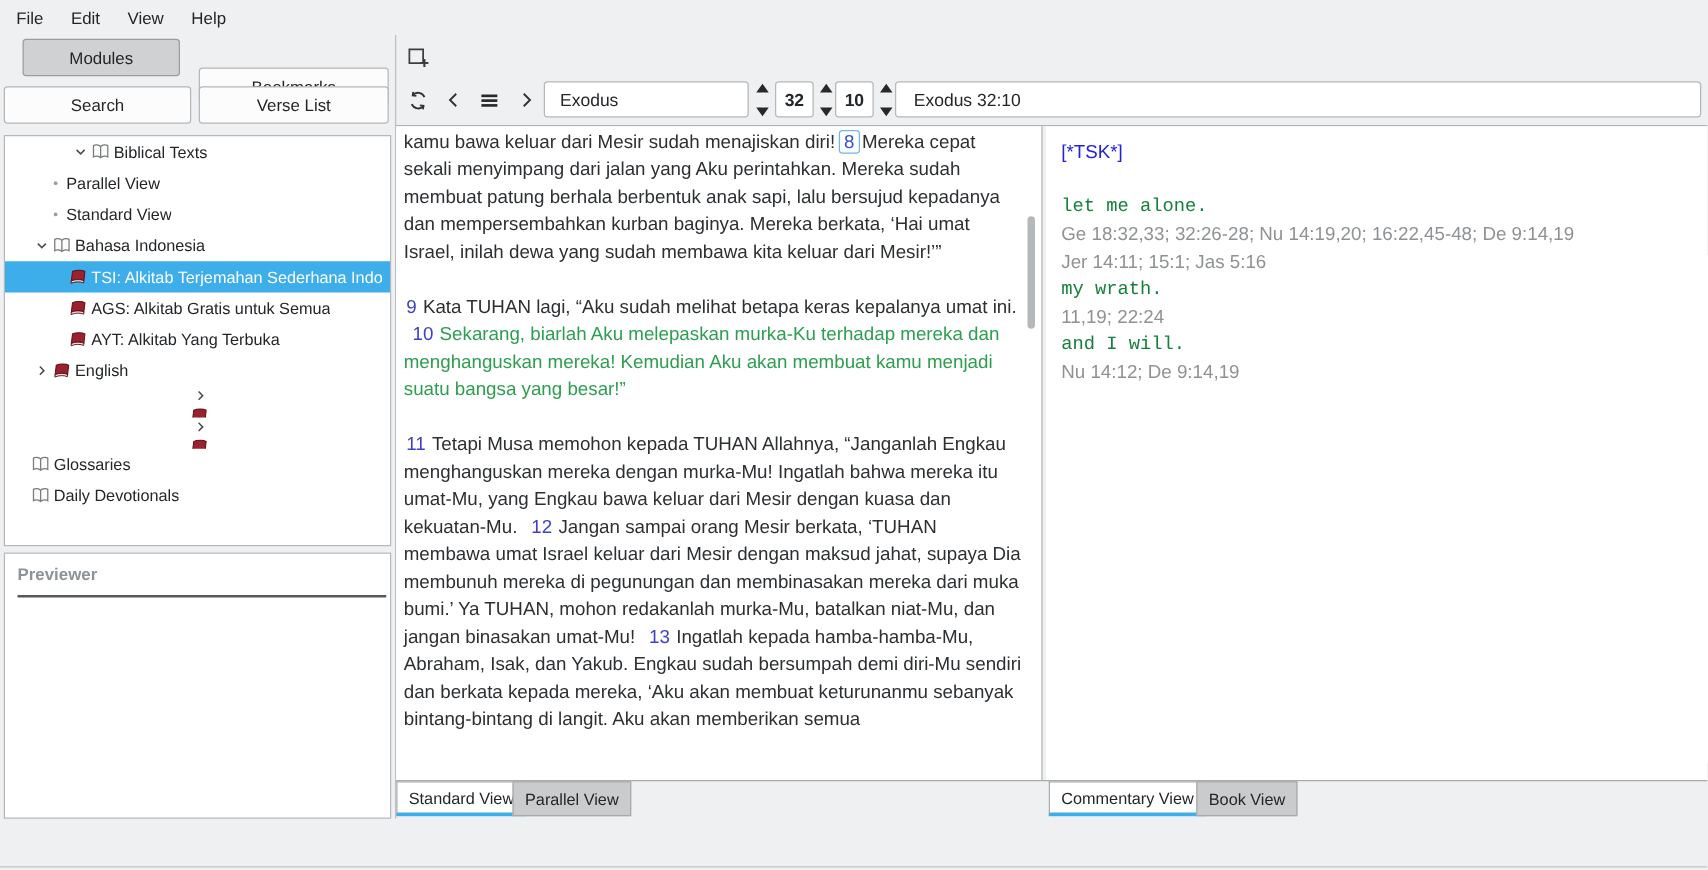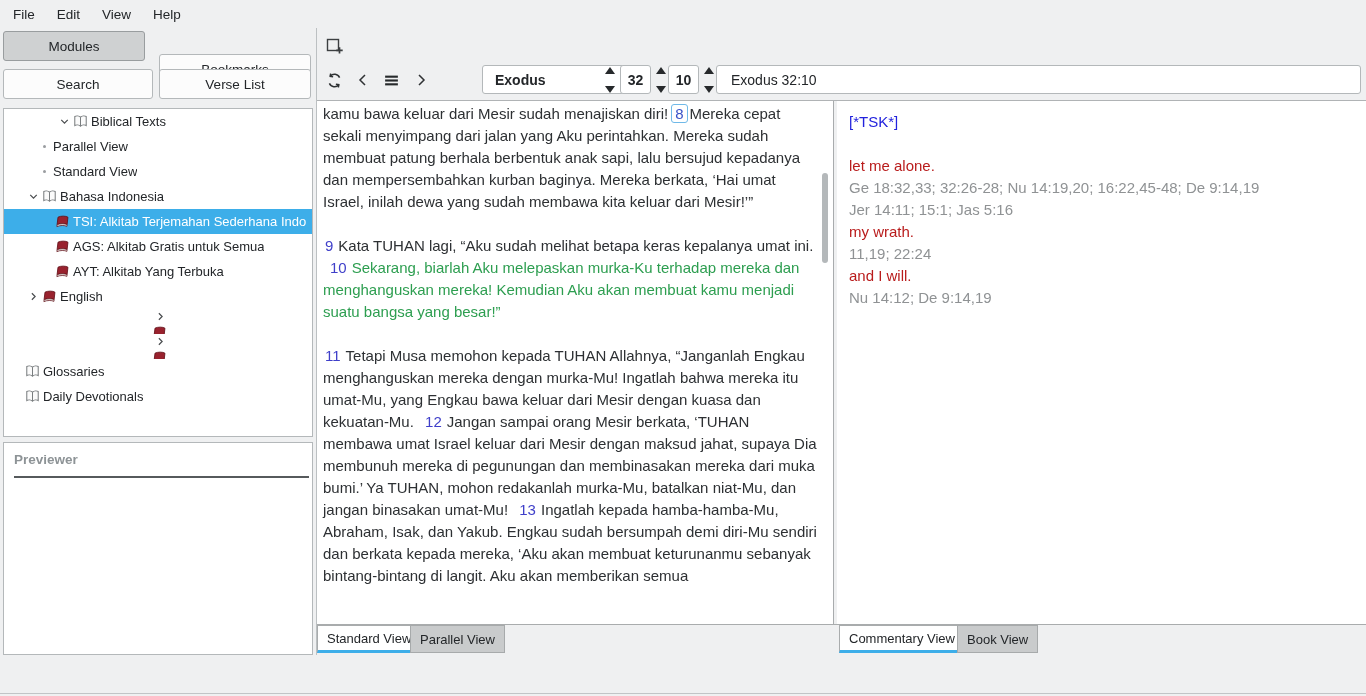--- a/index.html
+++ b/index.html
@@ -11,21 +11,21 @@
   }
   
   #menubar { position:absolute; left:0; top:0; width:1366px; height:28px;
     display:flex; align-items:center; padding-left:2px; }
   .menu-item { padding:5px 11px; font-size:13.5px; cursor:default; }
   
   #sidebar { position:absolute; left:0; top:28px; width:316px; height:627px; }
   .side-btn { position:absolute; height:30px; border:1px solid #b4b8ba; border-radius:3px;
     background:#fcfcfc; font-size:13.5px; display:flex; align-items:center; justify-content:center; }
   .side-btn.active { background:#cfd1d2; border-color:#999d9f; }
-  #btn-modules   { left:3px;  top:3px;  width:142px; }
+  #btn-modules   { left:18px;  top:3px;  width:126px; }
   #btn-bookmarks { left:159px; top:3px; width:152px;margin-top:23px; }
   #btn-search    { left:3px;  top:41px; width:150px; }
   #btn-verselist { left:159px; top:41px; width:152px; }
   #tree-box { position:absolute; left:3px; top:80px; width:310px; height:329px;
     background:#fff; border:1px solid #b4b8ba; overflow:hidden; }
   .tree-row { height:25px; display:flex; align-items:center; white-space:nowrap; overflow:hidden; }
   .tree-row.selected { background:#3daee9; color:#fff; }
   .tw { width:15px; flex:0 0 15px; display:flex; align-items:center; justify-content:center; }
   .ticon { width:16px; flex:0 0 16px; display:flex; align-items:center; justify-content:center; margin-right:3px; }
   .tdot { width:3px; height:3px; background:#9a9da0; border-radius:50%; margin:0 7px 0 2px; flex:0 0 3px; }
@@ -45,21 +45,21 @@
     background:#fff; border-left:1px solid #9ca0a2; border-right:1px solid #9ca0a2;
     border-top:3px solid #3daee9; display:flex; align-items:center; gap:9px;
     padding:0 10px; font-size:13.5px; }
   
   #toolbar { position:absolute; left:0; top:32px; width:100%; height:40px; }
   .tool-btn { position:absolute; top:8px; width:24px; height:24px;
     display:flex; align-items:center; justify-content:center; }
   #btn-refresh { left:5px; } #btn-prev { left:34px; } #btn-menu { left:62px; } #btn-next { left:92px; }
   .white-box { position:absolute; top:5px; height:29px; background:#fff;
     border:1px solid #b4b8ba; border-radius:3px; display:flex; align-items:center; }
-  #book-combo { left:118px; width:164px; font-weight:bold; padding-left:12px; font-size:14px;margin-left:47px; }
+  #book-combo { left:118px; width:164px; font-weight:normal; padding-left:12px; font-size:14px; }
   #chap-box  { left:303px; width:31px; font-weight:bold; justify-content:center; font-size:14px; }
   #vers-box  { left:351px; width:31px; font-weight:bold; justify-content:center; font-size:14px; }
   #ref-box   { left:399px; width:645px; padding-left:14px; font-size:14px; font-weight:normal; }
   .spin-col { position:absolute; top:7px; width:14px; height:26px;
     display:flex; flex-direction:column; align-items:center; justify-content:space-between; }
   #spin-book { left:286px; } #spin-chap { left:337px; } #spin-vers { left:385px; }
   .arr-up { width:0; height:0; border-left:5px solid transparent; border-right:5px solid transparent;
     border-bottom:7px solid #26292b; }
   .arr-dn { width:0; height:0; border-left:5px solid transparent; border-right:5px solid transparent;
     border-top:7px solid #26292b; }
@@ -74,21 +74,21 @@
   .bible-p { margin:0 0 22px 0; }
   .vn { color:#3f3fc9; margin:0 5px 0 7px; }
   .bible-p .vn:first-child { margin-left:2px; }
   .vn-boxed { color:#3a52c8; border:1px solid #6fb9e8; border-radius:3px; padding:0 3px;
     margin:0 2px 0 3px; }
   .green-seg { color:#2d9e50; }
   #scroll-thumb { position:absolute; left:505px; top:72px; width:6px; height:90px;
     background:#b4b8ba; border-radius:3px; }
   #tsk-header { color:#2222dd; font-size:15px; line-height:22px; }
   #tsk-entries { margin-top:22px; font-size:15px; line-height:22px; }
-  .tsk-phrase { color:#b91c1c; }
+  .tsk-phrase { color:#15803d;font-family:Liberation Mono, monospace; }
   .tsk-refs { color:#8f9294; }
   
   #bottomtabs { position:absolute; left:0; top:597px; width:100%; height:28px; }
   .btab { position:absolute; top:0; height:28px; display:flex; align-items:center;
     padding:0 9px; font-size:13px; }
   .btab.active { background:#fff; border:1px solid #a9acad; border-bottom:3px solid #3daee9; }
   .btab.inactive { background:#c9cbcc; border:1px solid #a7aaab; }
   #btab-standard { left:0px; } #btab-parallel { left:93px; }
   #btab-commentary { left:522px; } #btab-book { left:640px; }
   

